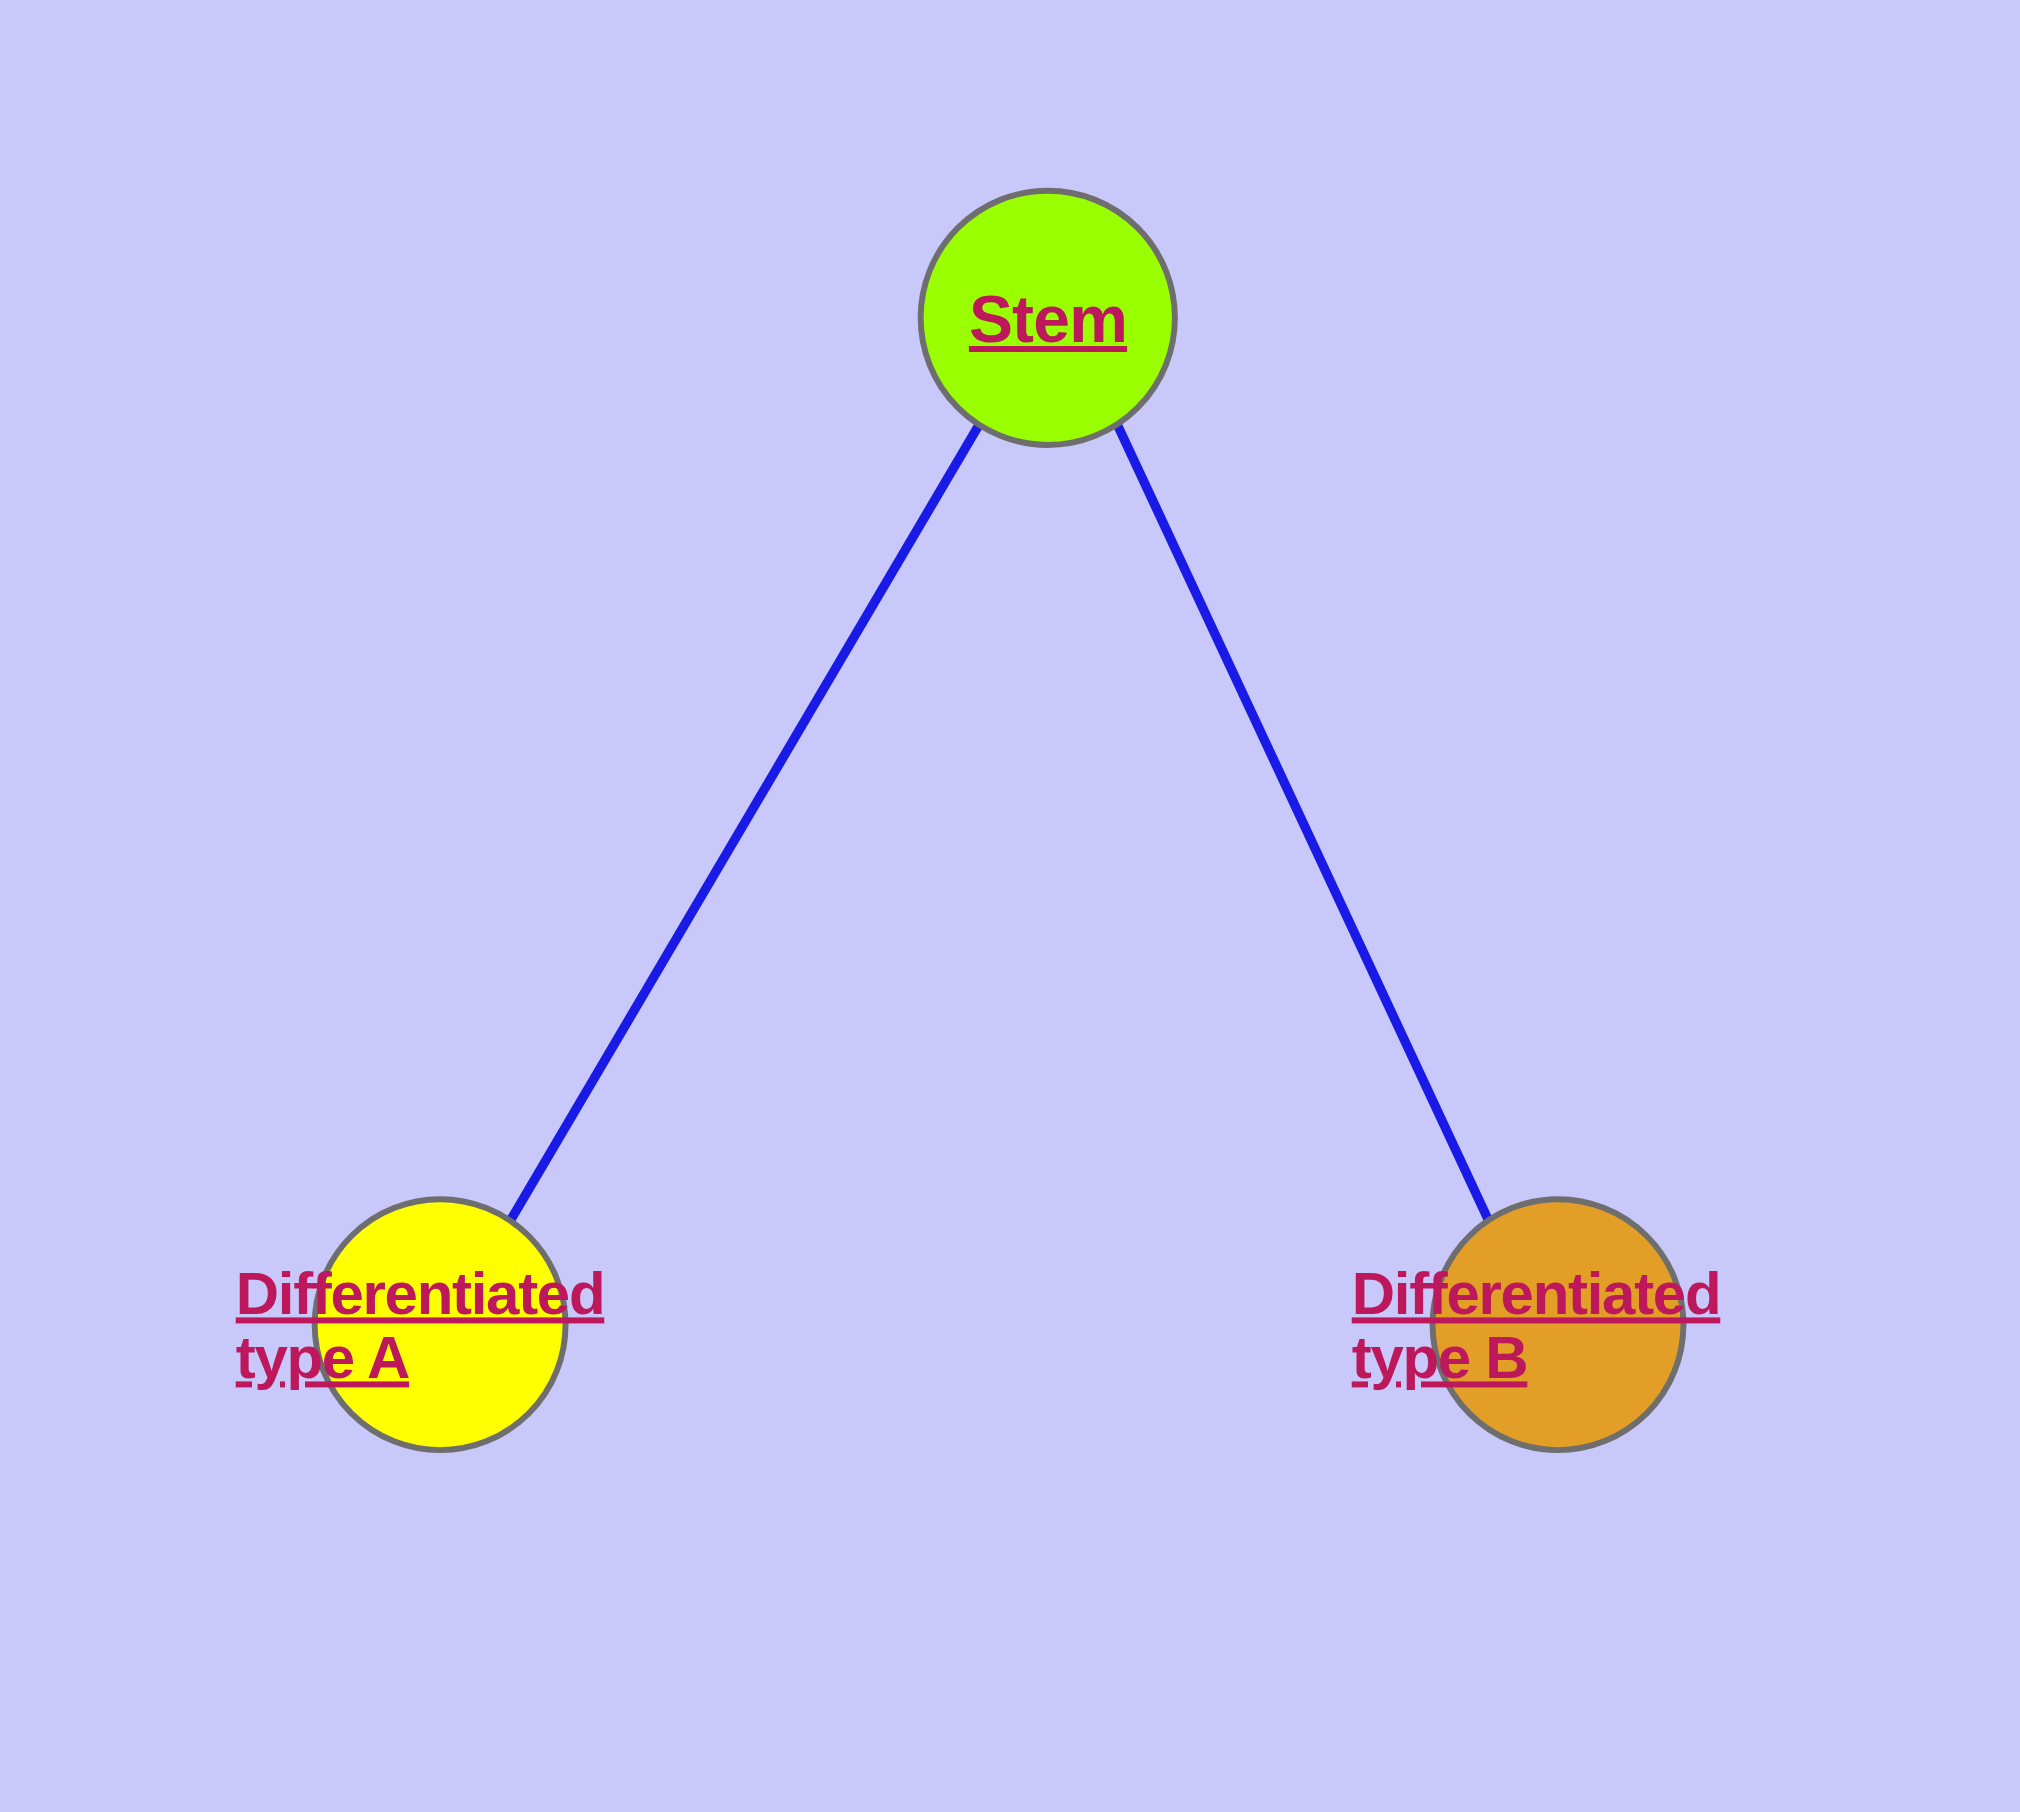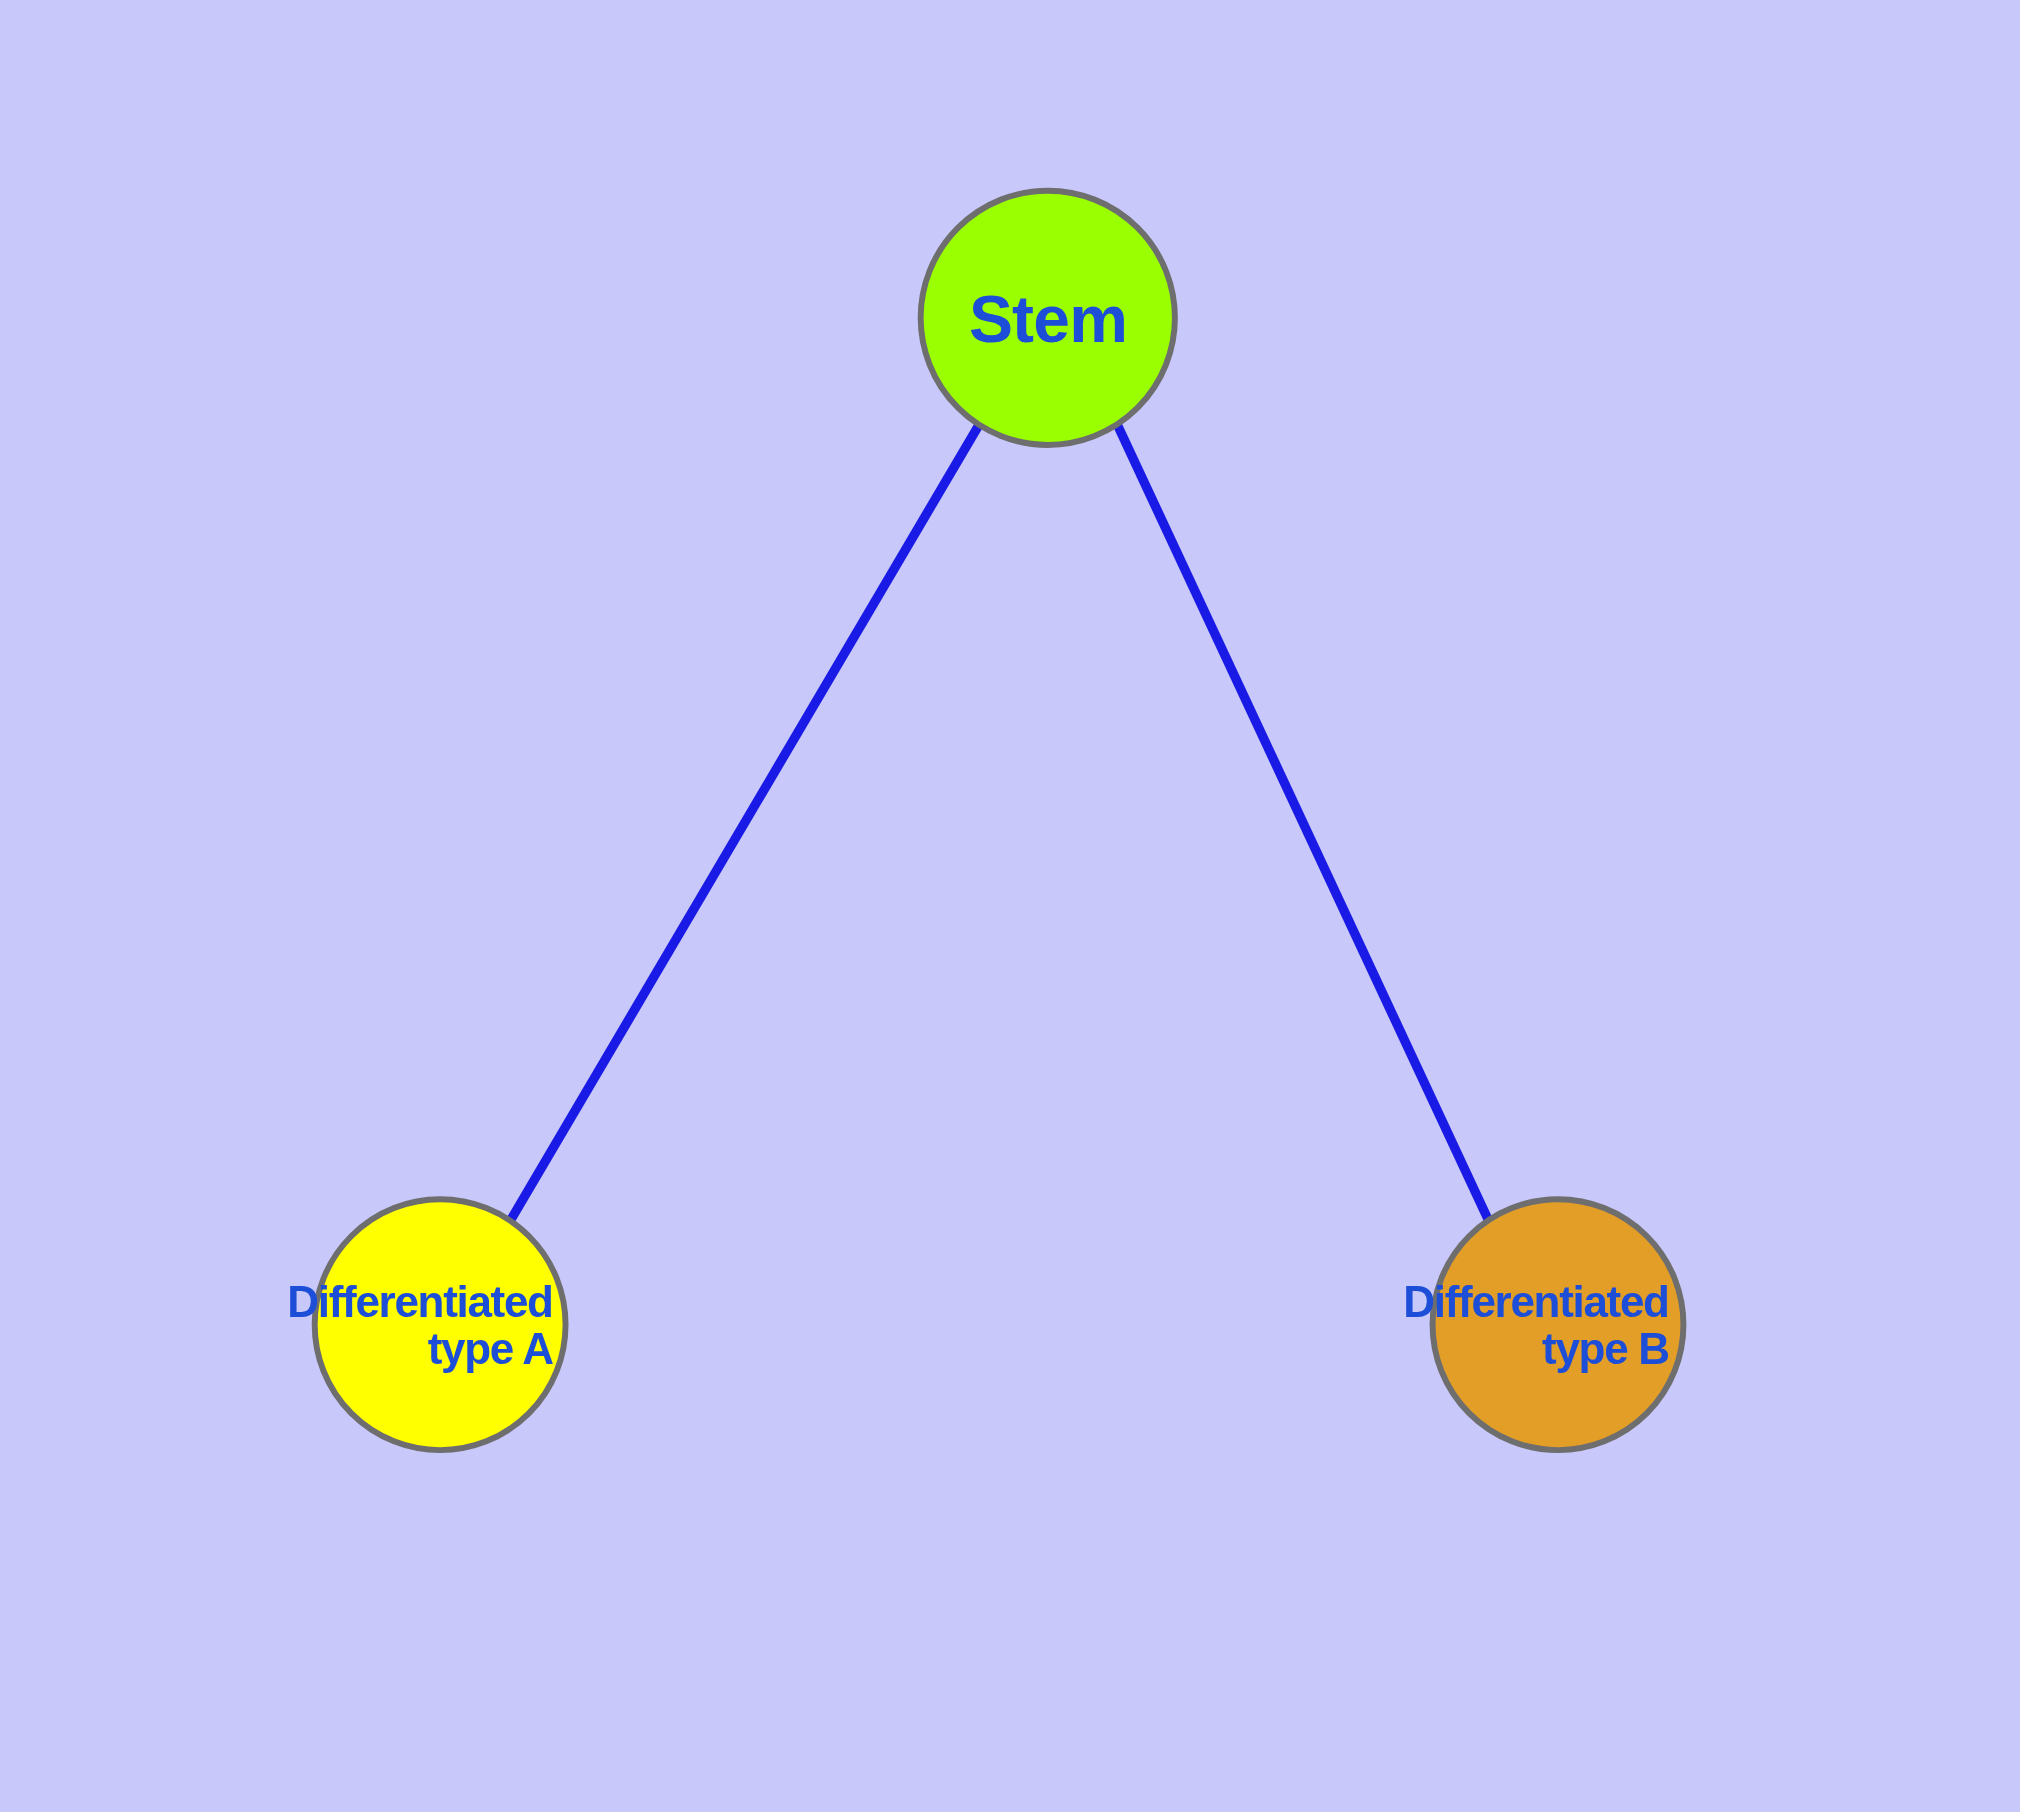--- a/index.html
+++ b/index.html
@@ -19,34 +19,35 @@
   #graph-svg {
     position: absolute;
     left: 0;
     top: 0;
     width: 2021px;
     height: 1812px;
     display: block;
   }
   .node-label {
     position: absolute;
-    text-align: right;
+    text-align: left;
     font-weight: bold;
-    color: #1d4ed8;
+    color: #be185d;
     line-height: 1.06;
     white-space: pre;
     pointer-events: none;
     transform: translate(-50%, -50%);
+    text-decoration: underline;
   }
   .label-stem {
     font-size: 66px;
     letter-spacing: -0.8px;
   }
   .label-leaf {
-    font-size: 44px;
+    font-size: 60px;
     letter-spacing: -1.3px;
   }
 </style>
 </head>
 <body>
 
 <div id="canvas" style="width: 2021px; height: 1812px; background: rgb(200, 200, 250);">
 
   <svg id="graph-svg" viewBox="0 0 2384 2138" xmlns="http://www.w3.org/2000/svg" style="width: 2021px; height: 1812px;">
 

